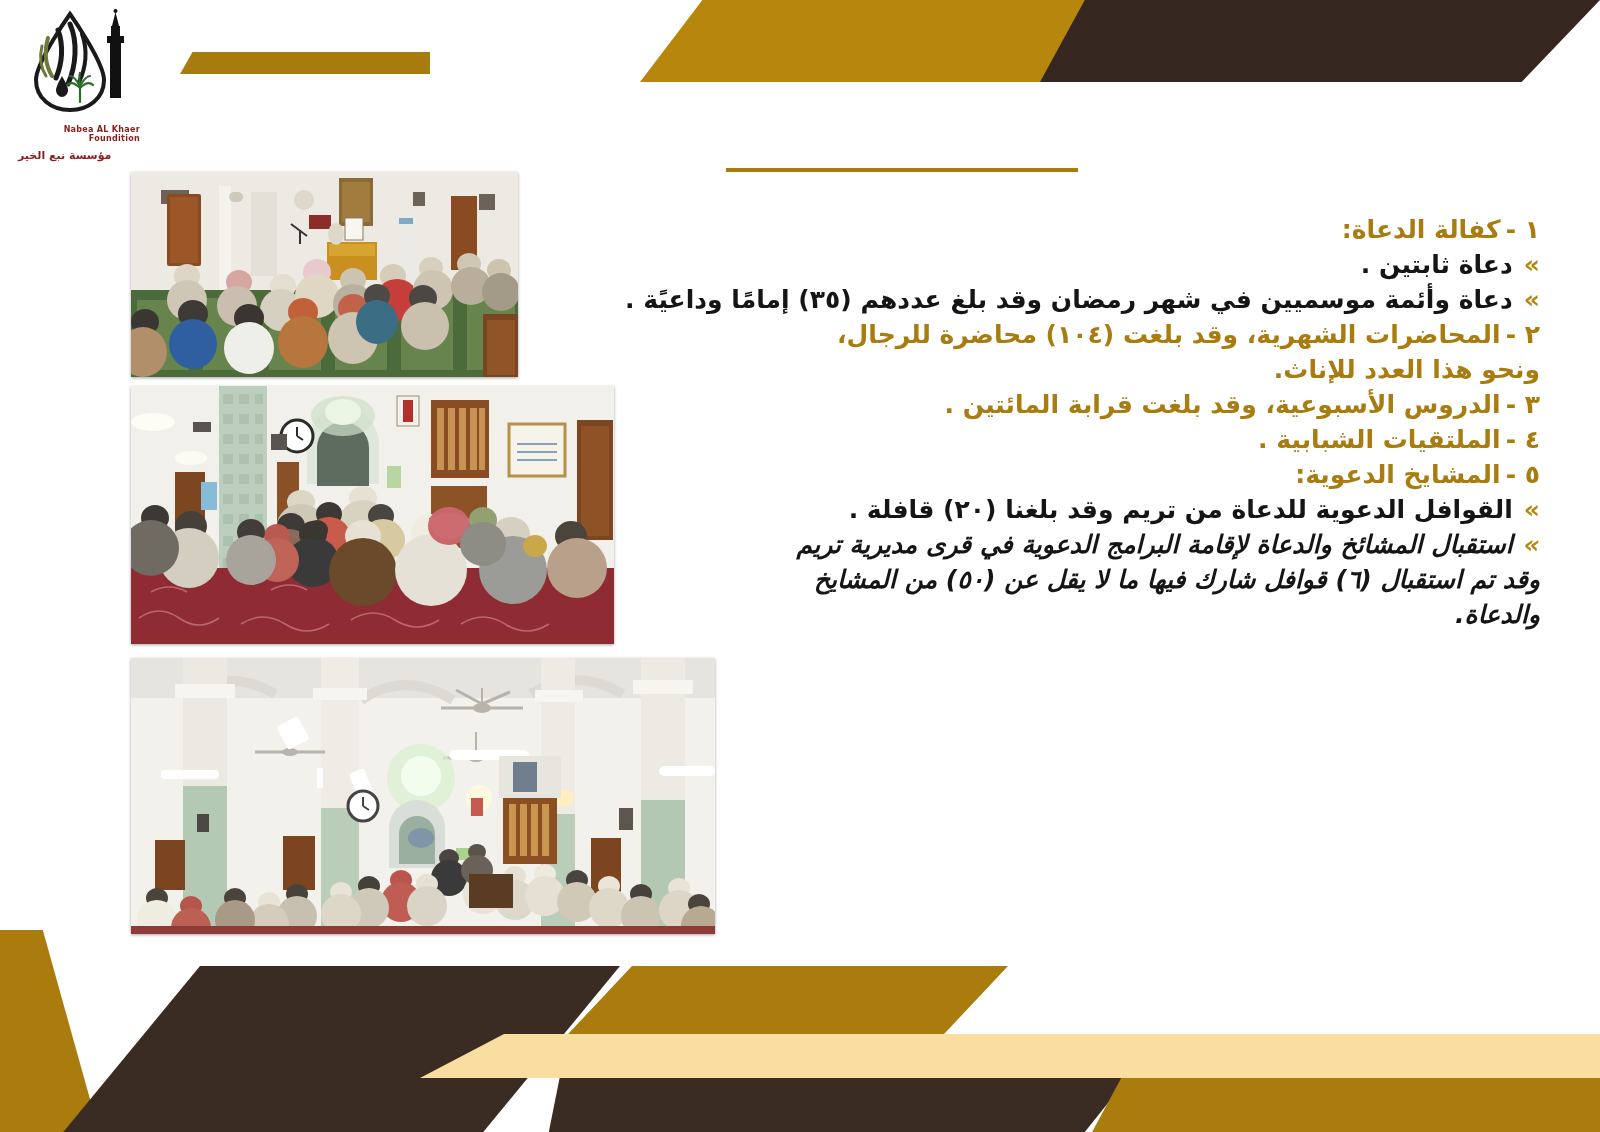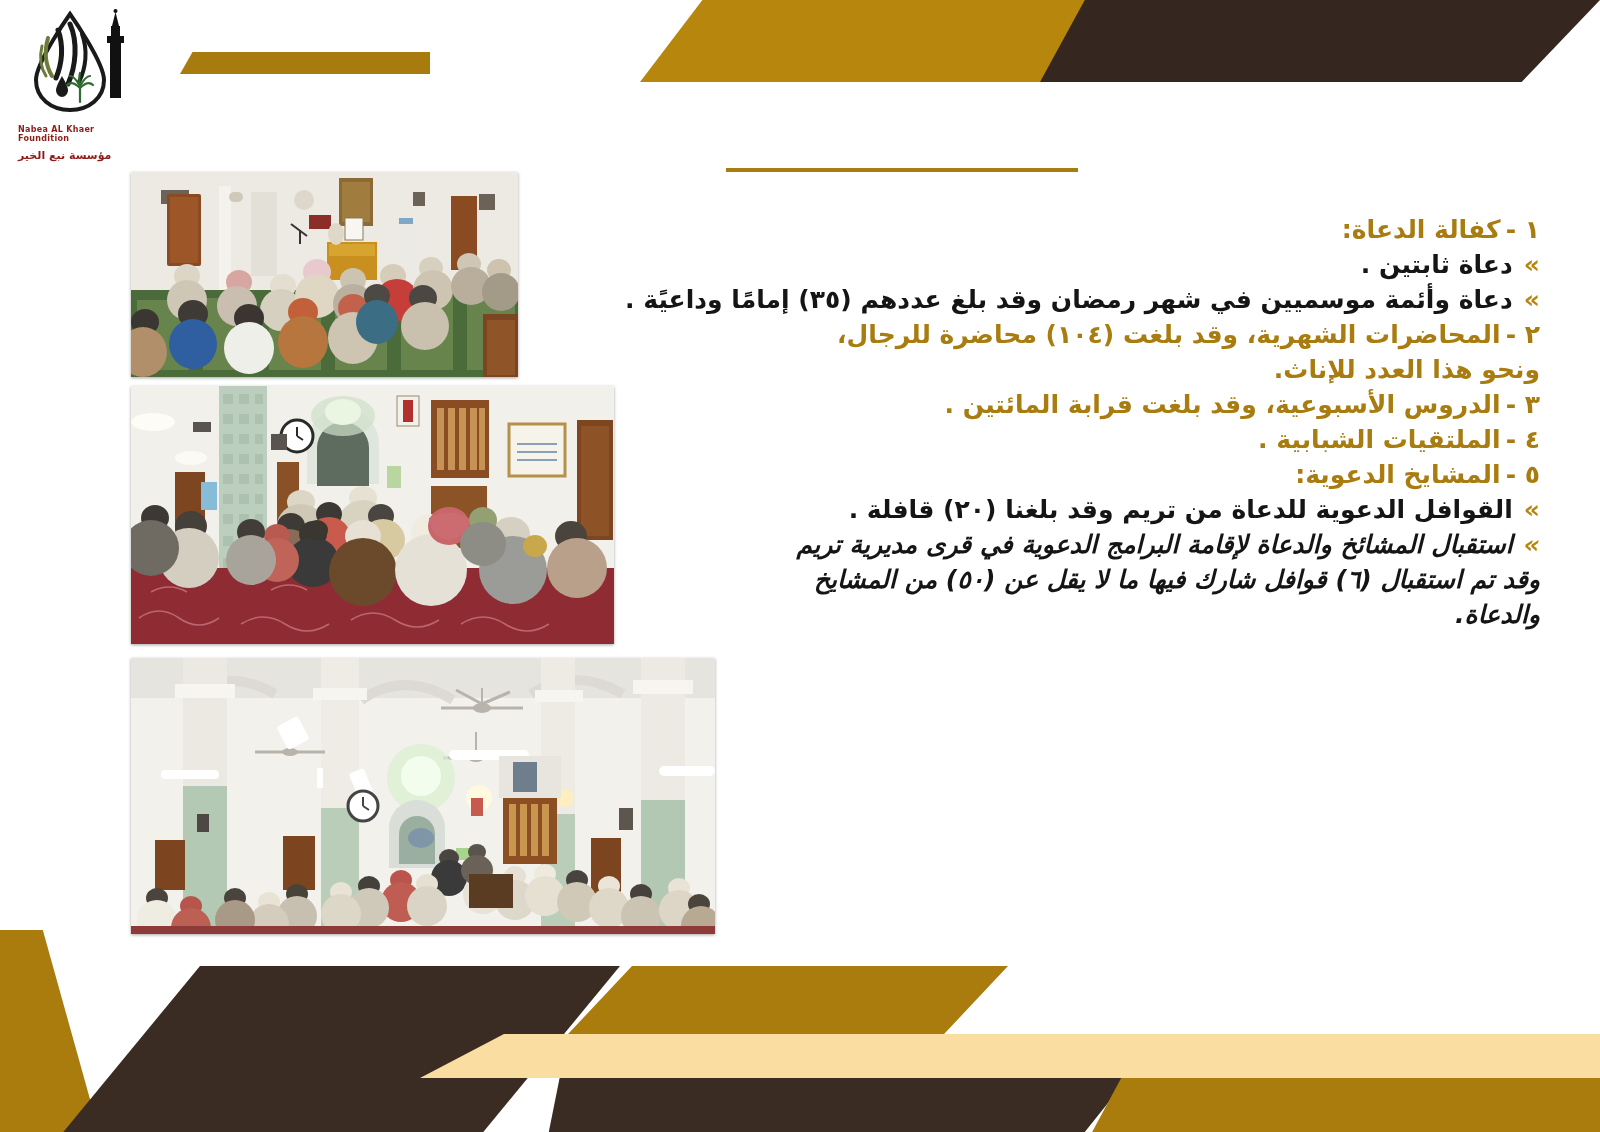--- a/index.html
+++ b/index.html
@@ -31,21 +31,21 @@
 
   
   .logo-wrap{position:absolute;left:18px;top:6px;width:122px;height:140px;}
   .logo-name{
     position:absolute;left:0;top:104px;width:122px;text-align:left;
     color:#8E1B18;font-size:11px;font-weight:bold;line-height:1.15;
     letter-spacing:0px;
     margin-top:40px;
   }
   .logo-name-en{
-    position:absolute;left:0;top:119px;width:122px;text-align:left;
+    position:absolute;left:0;top:119px;width:122px;text-align:right;
     color:#8E1B18;font-size:8px;font-weight:bold;letter-spacing:.3px;
   }
 
   
   .anniv{position:absolute;left:442px;top:2px;width:232px;height:98px;}
   .anniv .num10{
     position:absolute;right:2px;top:2px;
     font-size:74px;font-weight:bold;line-height:1;
     color:#C89A18;
     background:linear-gradient(180deg,#F3D98A 0%,#C89216 38%,#8F6508 62%,#E7C46A 100%);

